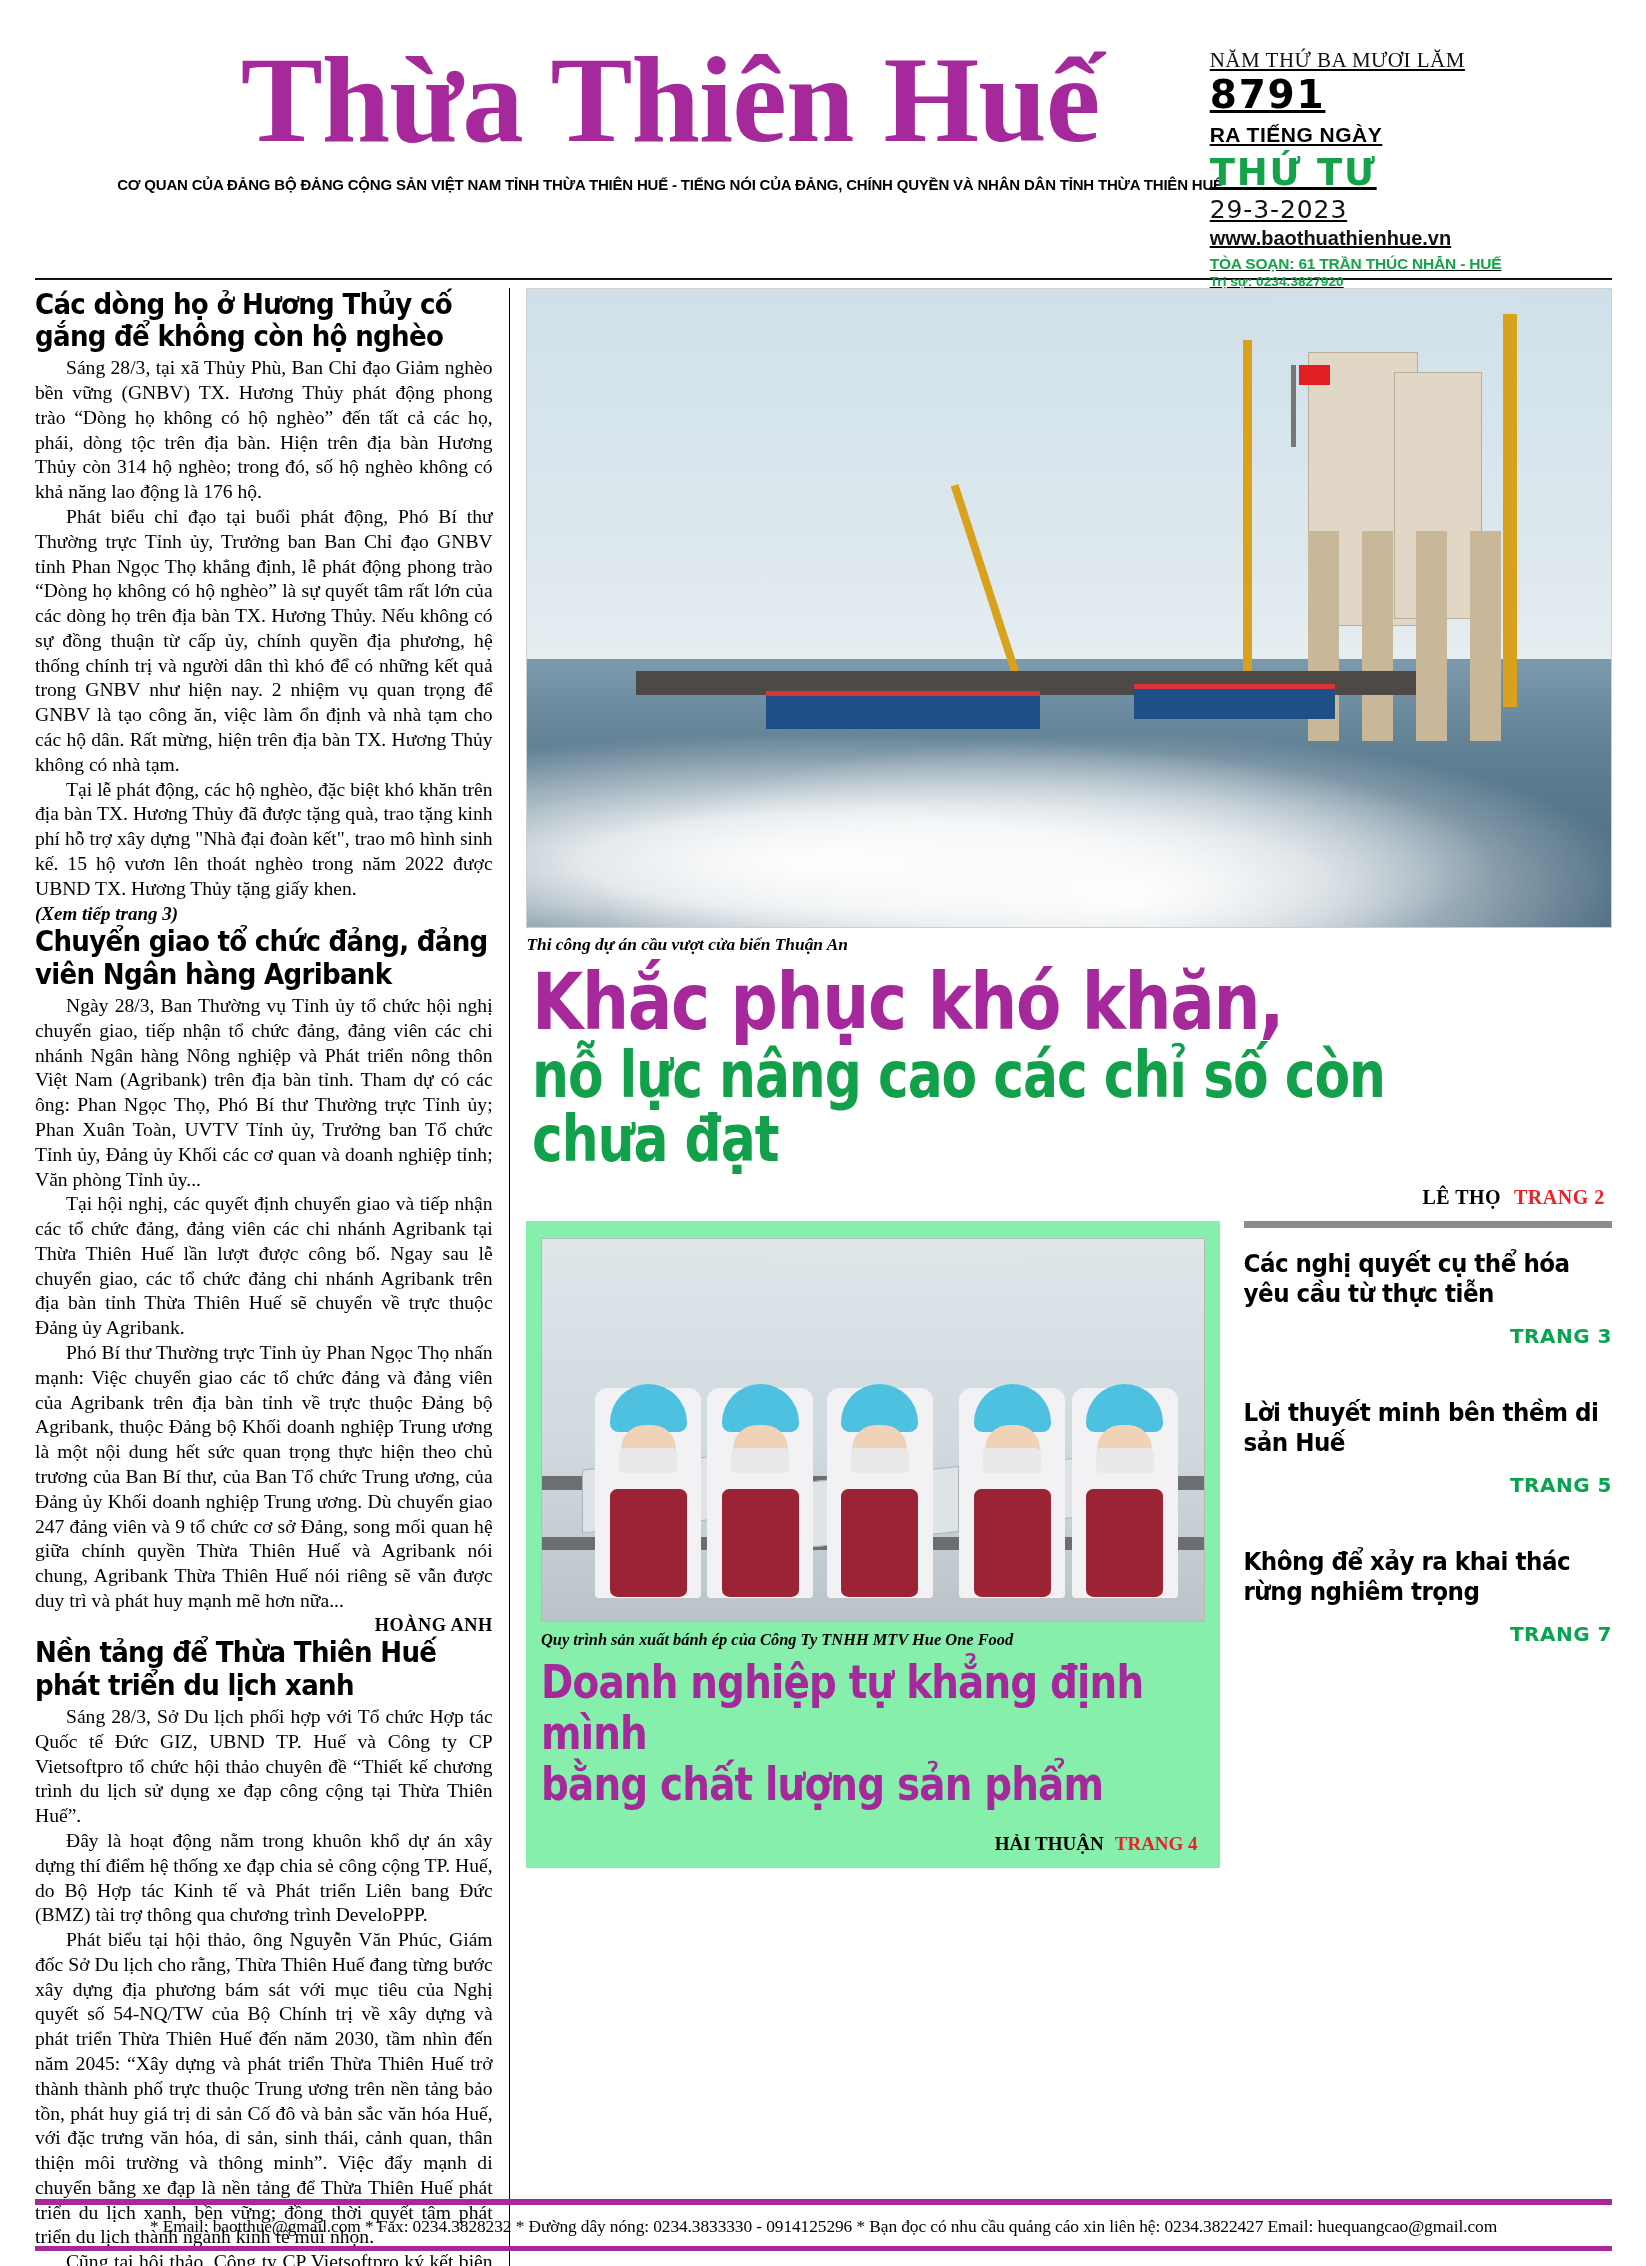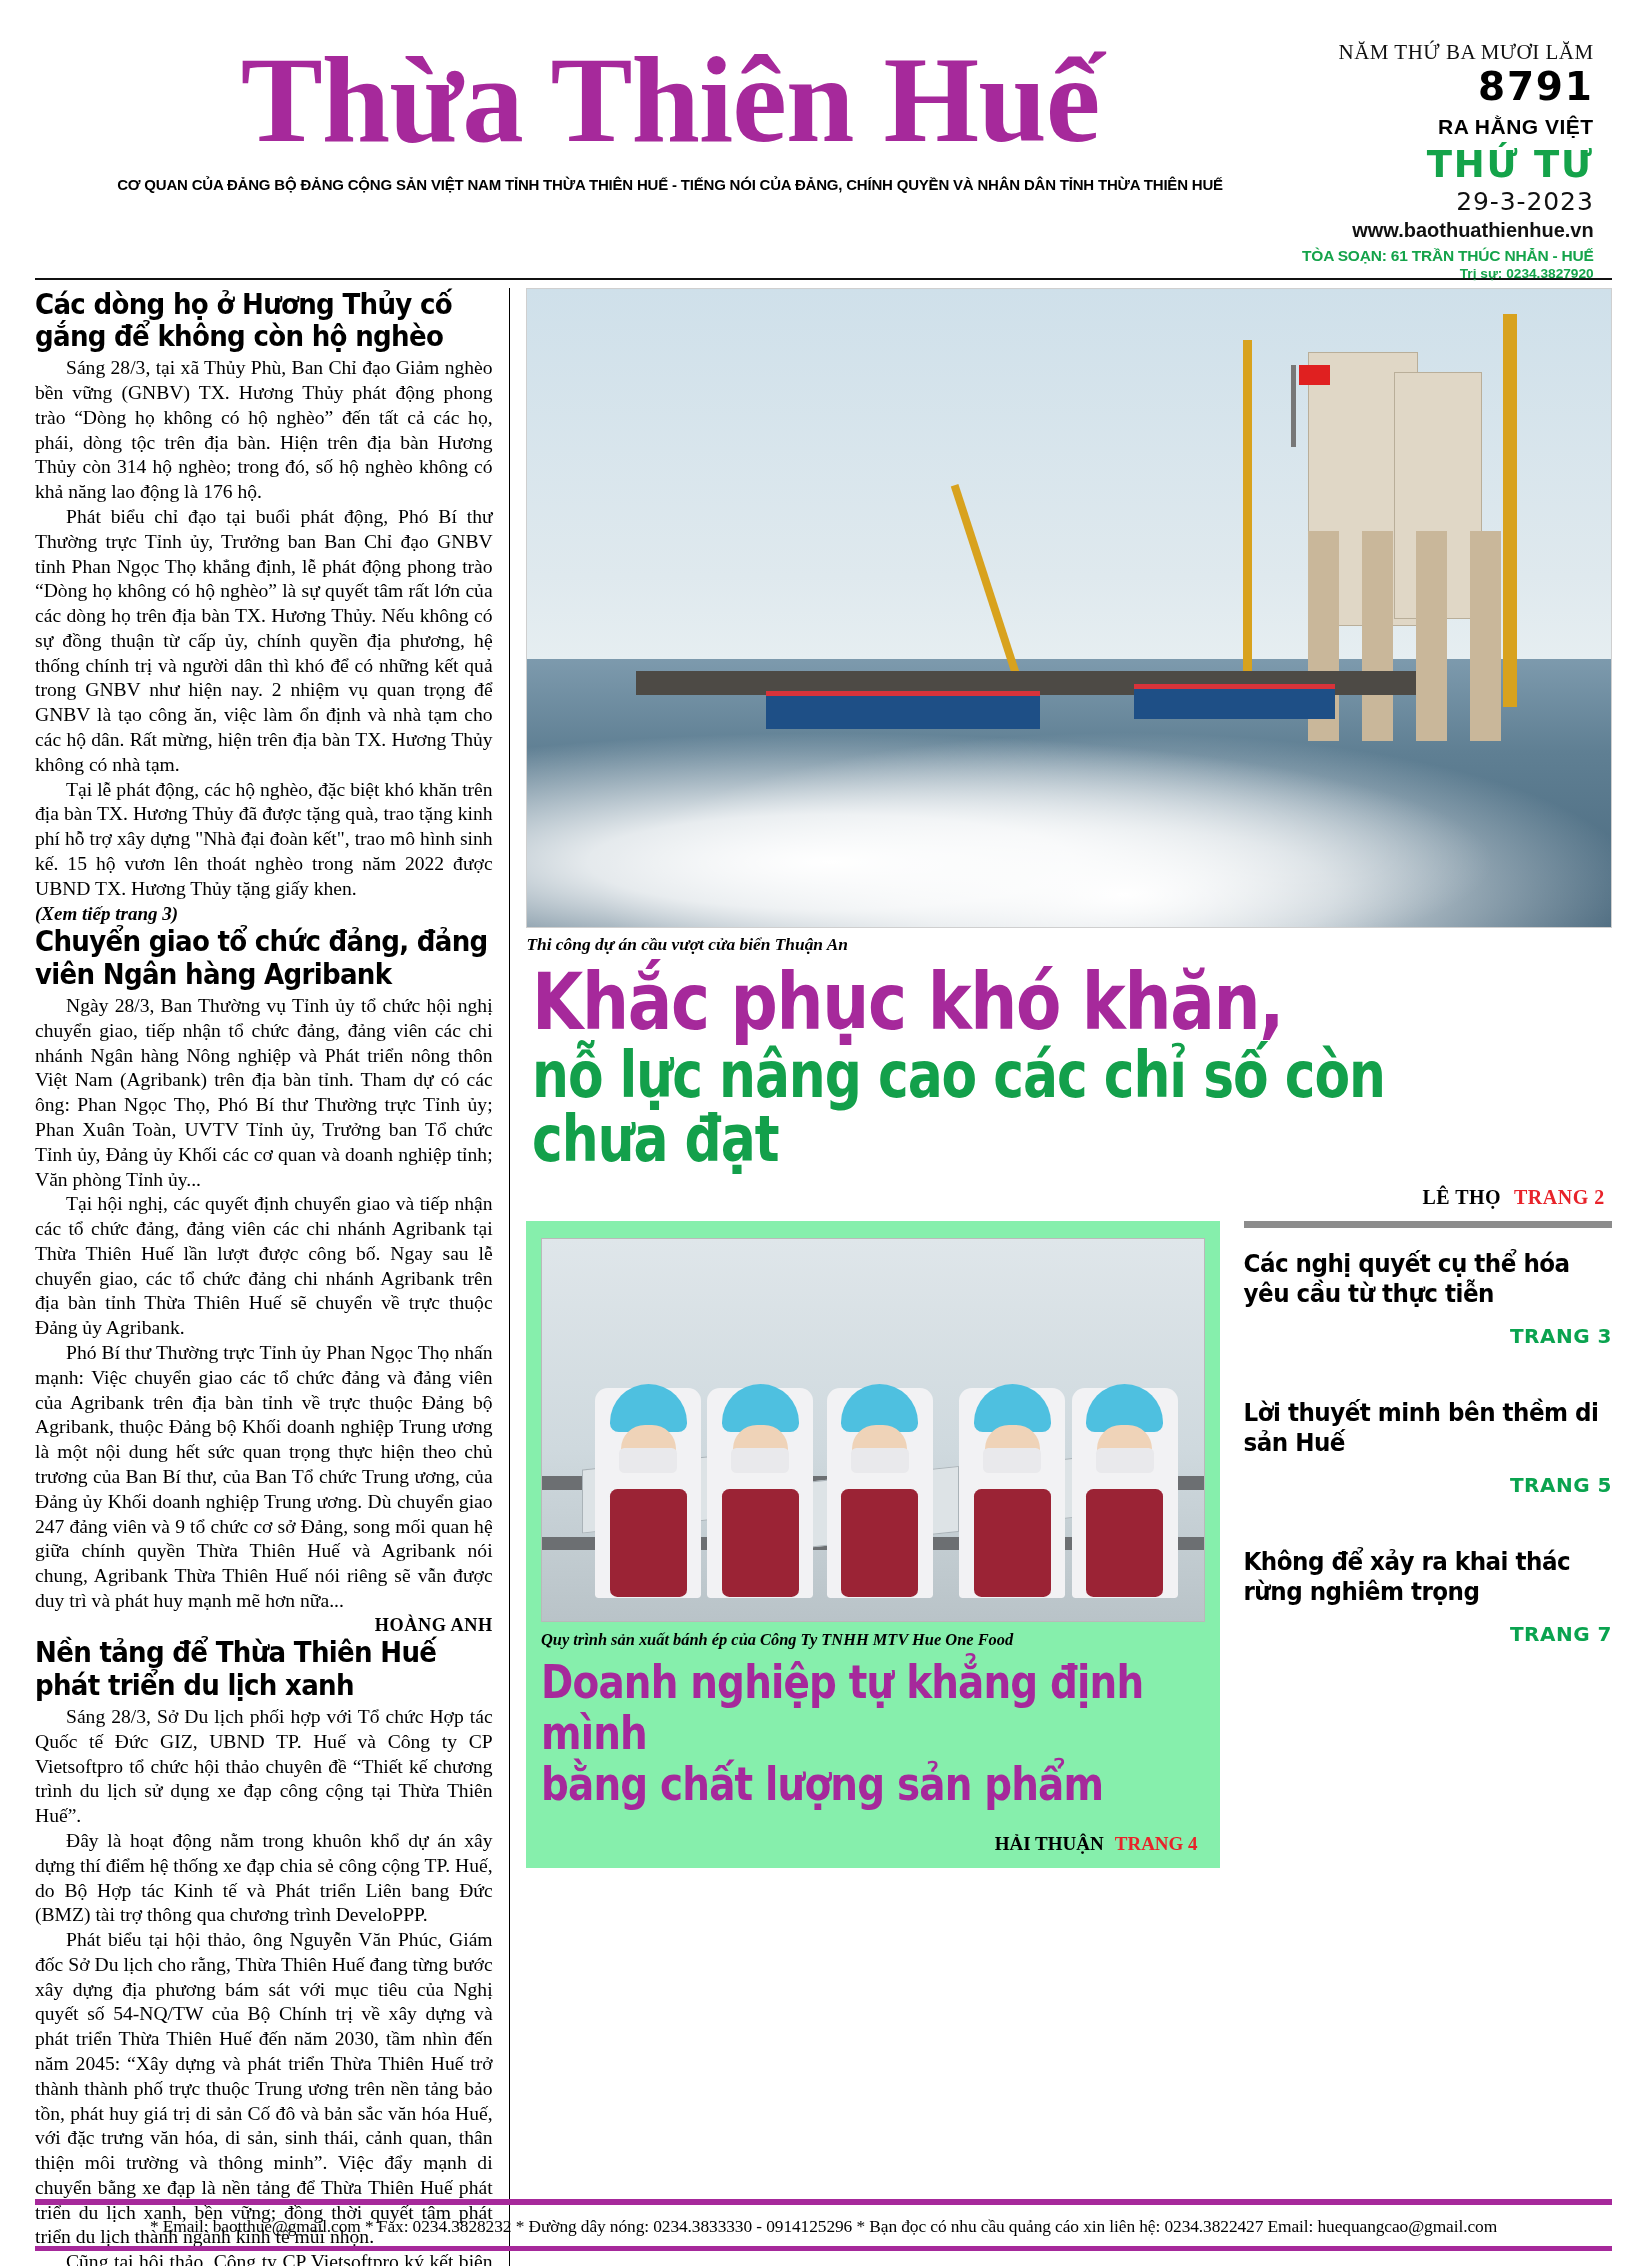--- a/index.html
+++ b/index.html
@@ -30,21 +30,21 @@
     text-align: center;
     font-family: "Liberation Sans", sans-serif;
     font-weight: bold;
     font-size: 15px;
     letter-spacing: -0.2px;
     margin-top: 14.6px;
     color: #000;
     white-space: nowrap;
   }
   .mast-right {
-    position: absolute; right: 18.3px; top: 40px; width: 384px; text-align: right;
+    position: absolute; right: 18.3px; top: 48px; width: 384px; text-align: left; text-decoration: underline;
   }
   .mr-year {
     font-family: "Liberation Serif", serif;
     font-size: 21px; letter-spacing: 0.5px; color: #111;
   }
   .mr-issue {
     font-family: "DejaVu Sans", sans-serif;
     font-weight: bold; font-size: 39px; color: #000000;
     letter-spacing: 1.8px; line-height: 1.15;
   }
@@ -211,21 +211,21 @@
 <div class="page">
 
   <div class="masthead">
     <div class="mast-left">
       <div class="mast-title">Thừa Thiên Huế</div>
       <div class="mast-sub">CƠ QUAN CỦA ĐẢNG BỘ ĐẢNG CỘNG SẢN VIỆT NAM TỈNH THỪA THIÊN HUẾ - TIẾNG NÓI CỦA ĐẢNG, CHÍNH QUYỀN VÀ NHÂN DÂN TỈNH THỪA THIÊN HUẾ</div>
     </div>
     <div class="mast-right">
       <div class="mr-year">NĂM THỨ BA MƯƠI LĂM</div>
       <div class="mr-issue">8791</div>
-      <div class="mr-daily">RA HẰNG VIỆT</div>
+      <div class="mr-daily">RA TIẾNG NGÀY</div>
       <div class="mr-weekday">THỨ TƯ</div>
       <div class="mr-date">29-3-2023</div>
       <div class="mr-web">www.baothuathienhue.vn</div>
       <div class="mr-office">TÒA SOẠN: 61 TRẦN THÚC NHẪN - HUẾ</div>
       <div class="mr-phone">Trị sự: 0234.3827920</div>
     </div>
   </div>
 
   <div class="rule-top"></div>
 

